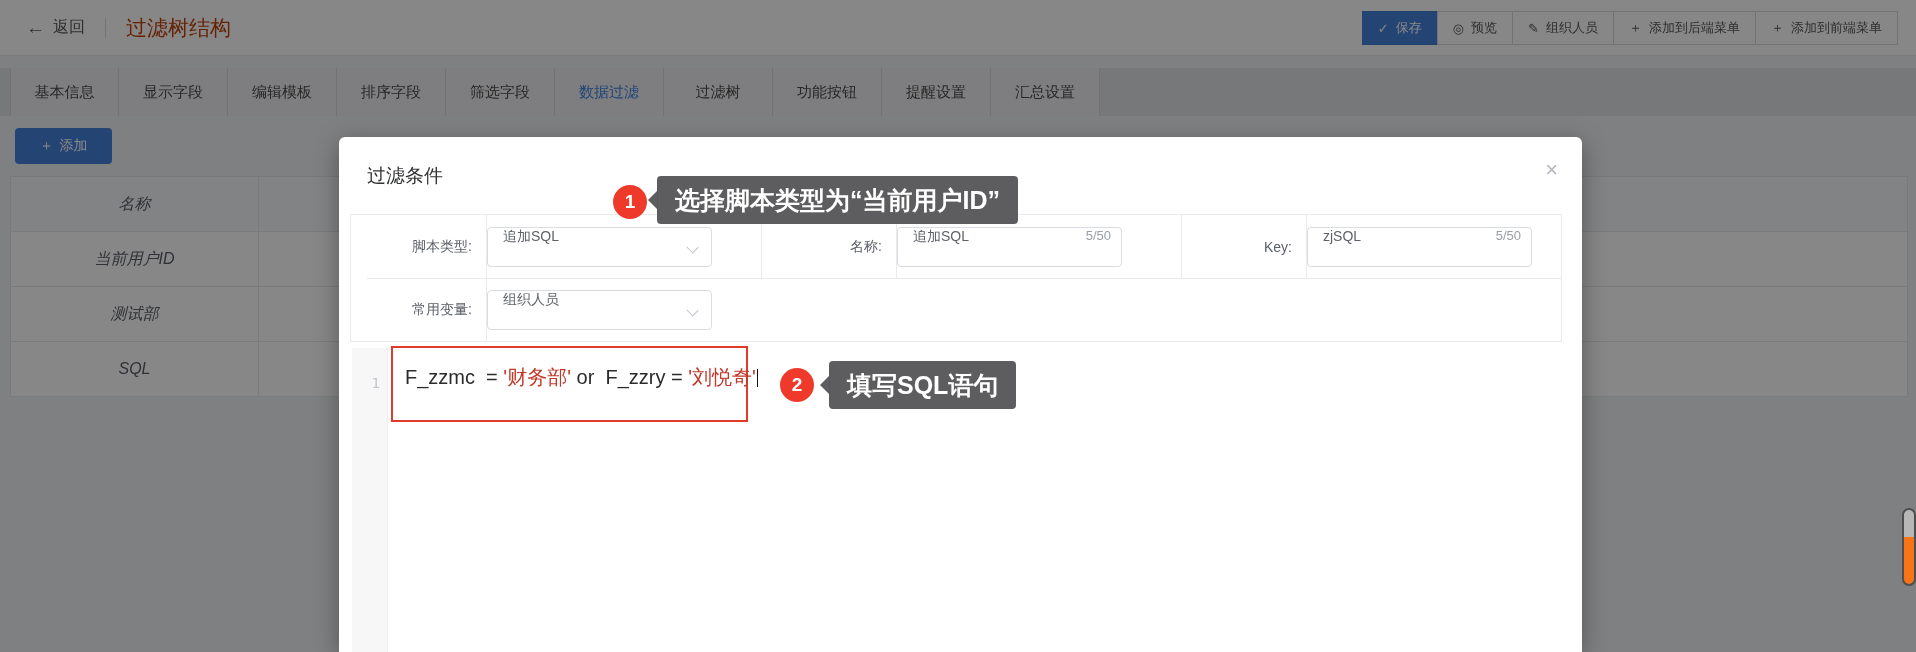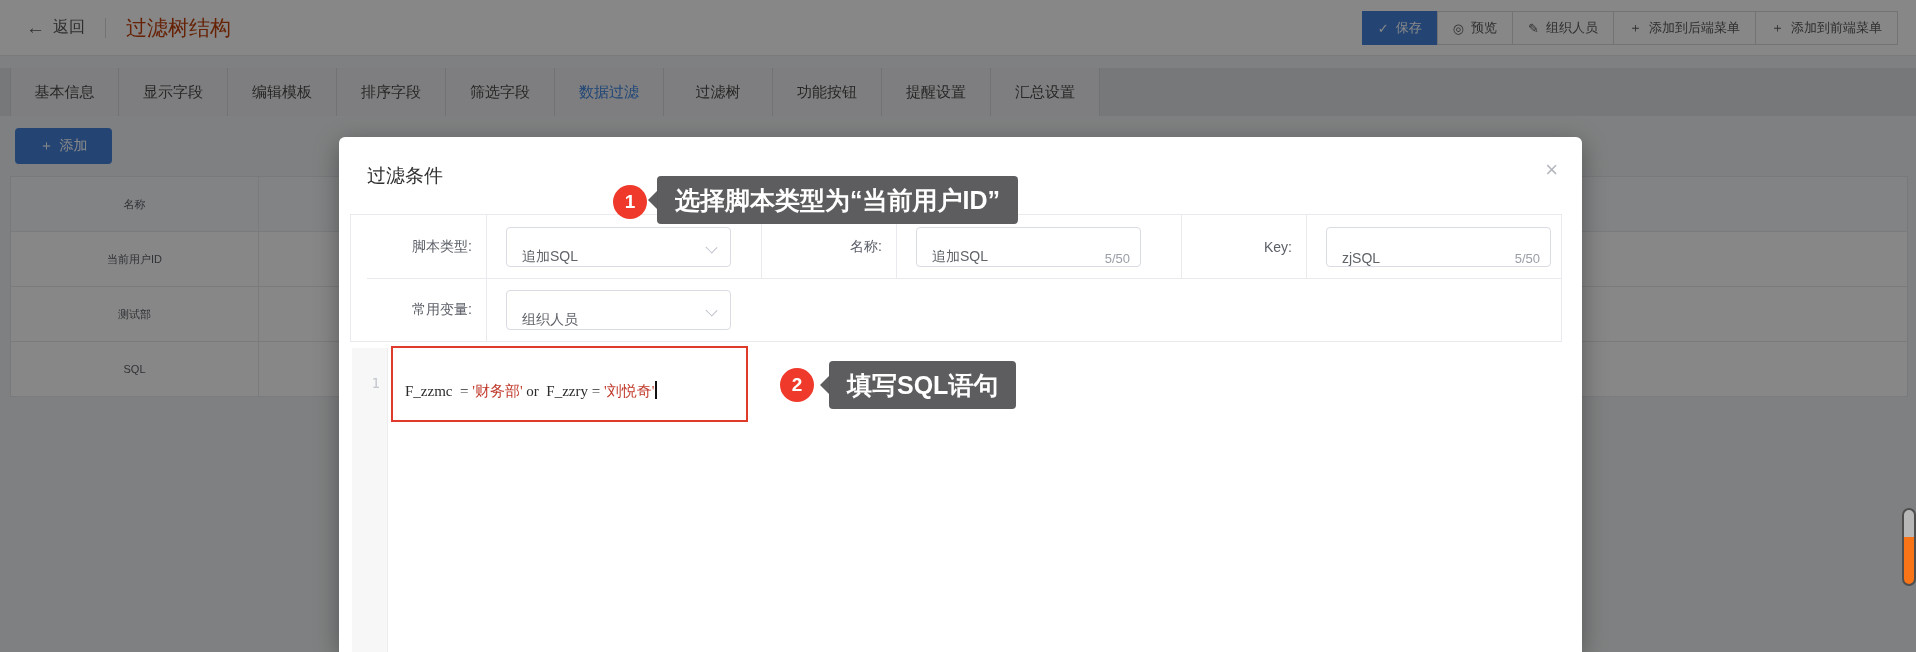--- a/index.html
+++ b/index.html
@@ -30,54 +30,54 @@
 
   .add-btn { position:absolute; left:15px; top:128px; width:97px; height:36px; background:#4583dc;
              border-radius:4px; color:#fff; font-size:14px; display:flex; align-items:center;
              justify-content:center; gap:6px; cursor:pointer; }
 
   .bg-table { position:absolute; left:10px; top:176px; width:1898px; background:#fff;
               border:1px solid #e2e4e8; border-bottom:none; }
   .trow { display:flex; height:55px; border-bottom:1px solid #e7e9ec; }
   .trow.header { background:#f6f7f9; }
   .trow .c1 { width:248px; display:flex; align-items:center; justify-content:center;
-              font-size:11px; color:#5a5e66; border-right:1px solid #e7e9ec; }
+              font-size:16px; color:#5a5e66; border-right:1px solid #e7e9ec;font-style:italic; }
   .trow .c2 { flex:1; }
 
   
   .overlay { position:absolute; inset:0; background:rgba(0,0,0,0.47); z-index:5; }
 
   
   .modal { position:absolute; left:339px; top:137px; width:1243px; height:515px; background:#fff;
            border-radius:6px 6px 0 0; box-shadow:0 6px 24px rgba(0,0,0,.35); z-index:6; }
   .modal-title { position:absolute; left:28px; top:26px; font-size:19px; color:#303133; }
   .modal-close { position:absolute; right:24px; top:22px; font-size:22px; color:#b4b7bd; cursor:pointer; line-height:1; }
 
   .form { position:absolute; left:11px; top:77px; width:1212px; border:1px solid #e8eaed;padding-left:16px; }
   .frow { display:flex; height:63px; align-items:center; }
   .frow + .frow { border-top:1px solid #e8eaed; }
   .fcell { height:100%; display:flex; align-items:center; border-right:1px solid #e8eaed; }
   .fcell.last { border-right:none; }
   .fcell.label { justify-content:flex-end; padding-right:14px; font-size:14px; color:#5a5e66; }
   .w120{width:120px;} .w275{width:275px;} .w135{width:135px;} .w285{width:285px;} .w125{width:125px;} .wrest{flex:1;}
 
-  .select, .input { width:225px; height:40px; margin-left:19px; border:1px solid #d9dce3; border-radius:4px;
-                    background:#fff; position:relative; display:flex; align-items:flex-end; font-size:14px; color:#5f6368; }
+  .select, .input { width:225px; height:40px; border:1px solid #d9dce3; border-radius:4px;
+                    background:#fff; position:relative; display:flex; align-items:flex-start; font-size:14px; color:#5f6368; }
   .select .val, .input .val { padding-left:15px; flex:1; text-align:left; }
   .chev { position:absolute; right:14px; top:15px; width:9px; height:9px;
           border-right:1.5px solid #bfc3cb; border-bottom:1.5px solid #bfc3cb; transform:rotate(45deg) scaleY(.9); }
   .input .counter { padding-right:10px; font-size:13px; color:#9a9ea6; }
 
   
   .editor { position:absolute; left:11px; top:211px; width:1212px; bottom:0; background:#fff; }
   .gutter { position:absolute; left:2px; top:0; bottom:0; width:36px; background:#f7f7f8; border-right:1px solid #ededef; }
   .lnum { position:absolute; top:27px; right:7px; font-family:"DejaVu Sans Mono", monospace; font-size:14px; color:#c3c7cd; }
   .redbox { position:absolute; left:41px; top:-2px; width:357px; height:76px; border:2px solid #e03b2a; background:#fff; }
-  .codeline { position:absolute; left:12px; top:33px; font-family:Liberation Serif, serif;
-              font-size:15px; color:#2b2b2b; white-space:pre; }
+  .codeline { position:absolute; left:12px; top:16px; font-family:Liberation Sans, sans-serif;
+              font-size:20px; color:#2b2b2b; white-space:pre; }
   .codeline .string { color:#c0392b; }
   .cursor { display:inline-block; width:1.5px; height:18px; background:#111; vertical-align:-3px; margin-left:1px; }
 
   
   .anno { position:absolute; z-index:7; }
   .badge { position:absolute; width:34px; height:34px; border-radius:50%; background:#ef3a2b; color:#fff;
            font-size:19px; font-weight:bold; display:flex; align-items:center; justify-content:center; }
   .tipbox { position:absolute; height:48px; background:rgba(88,88,90,.97); border-radius:4px; color:#fff;
             font-size:25px; font-weight:bold; display:flex; align-items:center; padding:0 18px; white-space:nowrap; }
   .tipbox .arr { position:absolute; left:-9px; top:14px; width:0; height:0;

